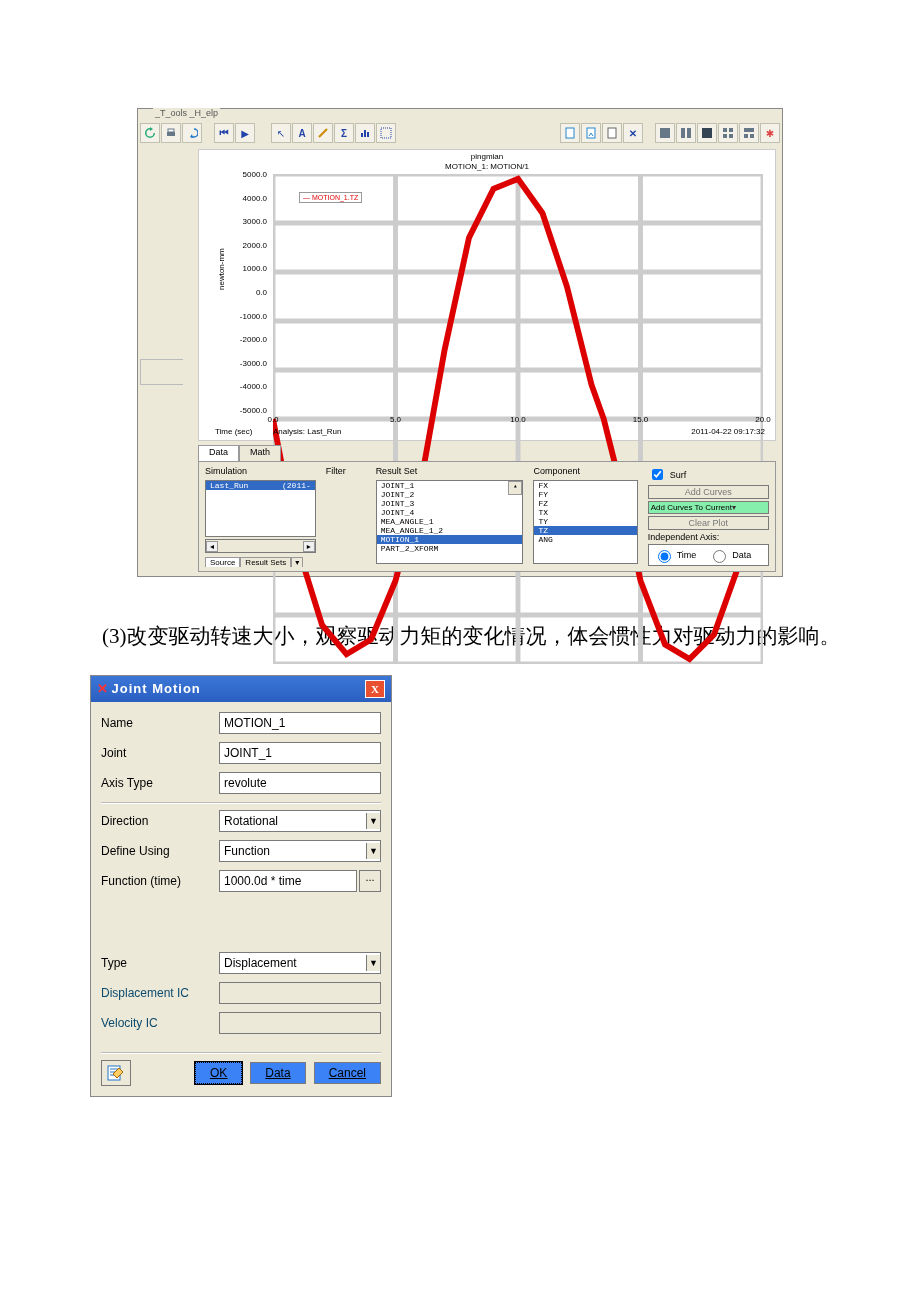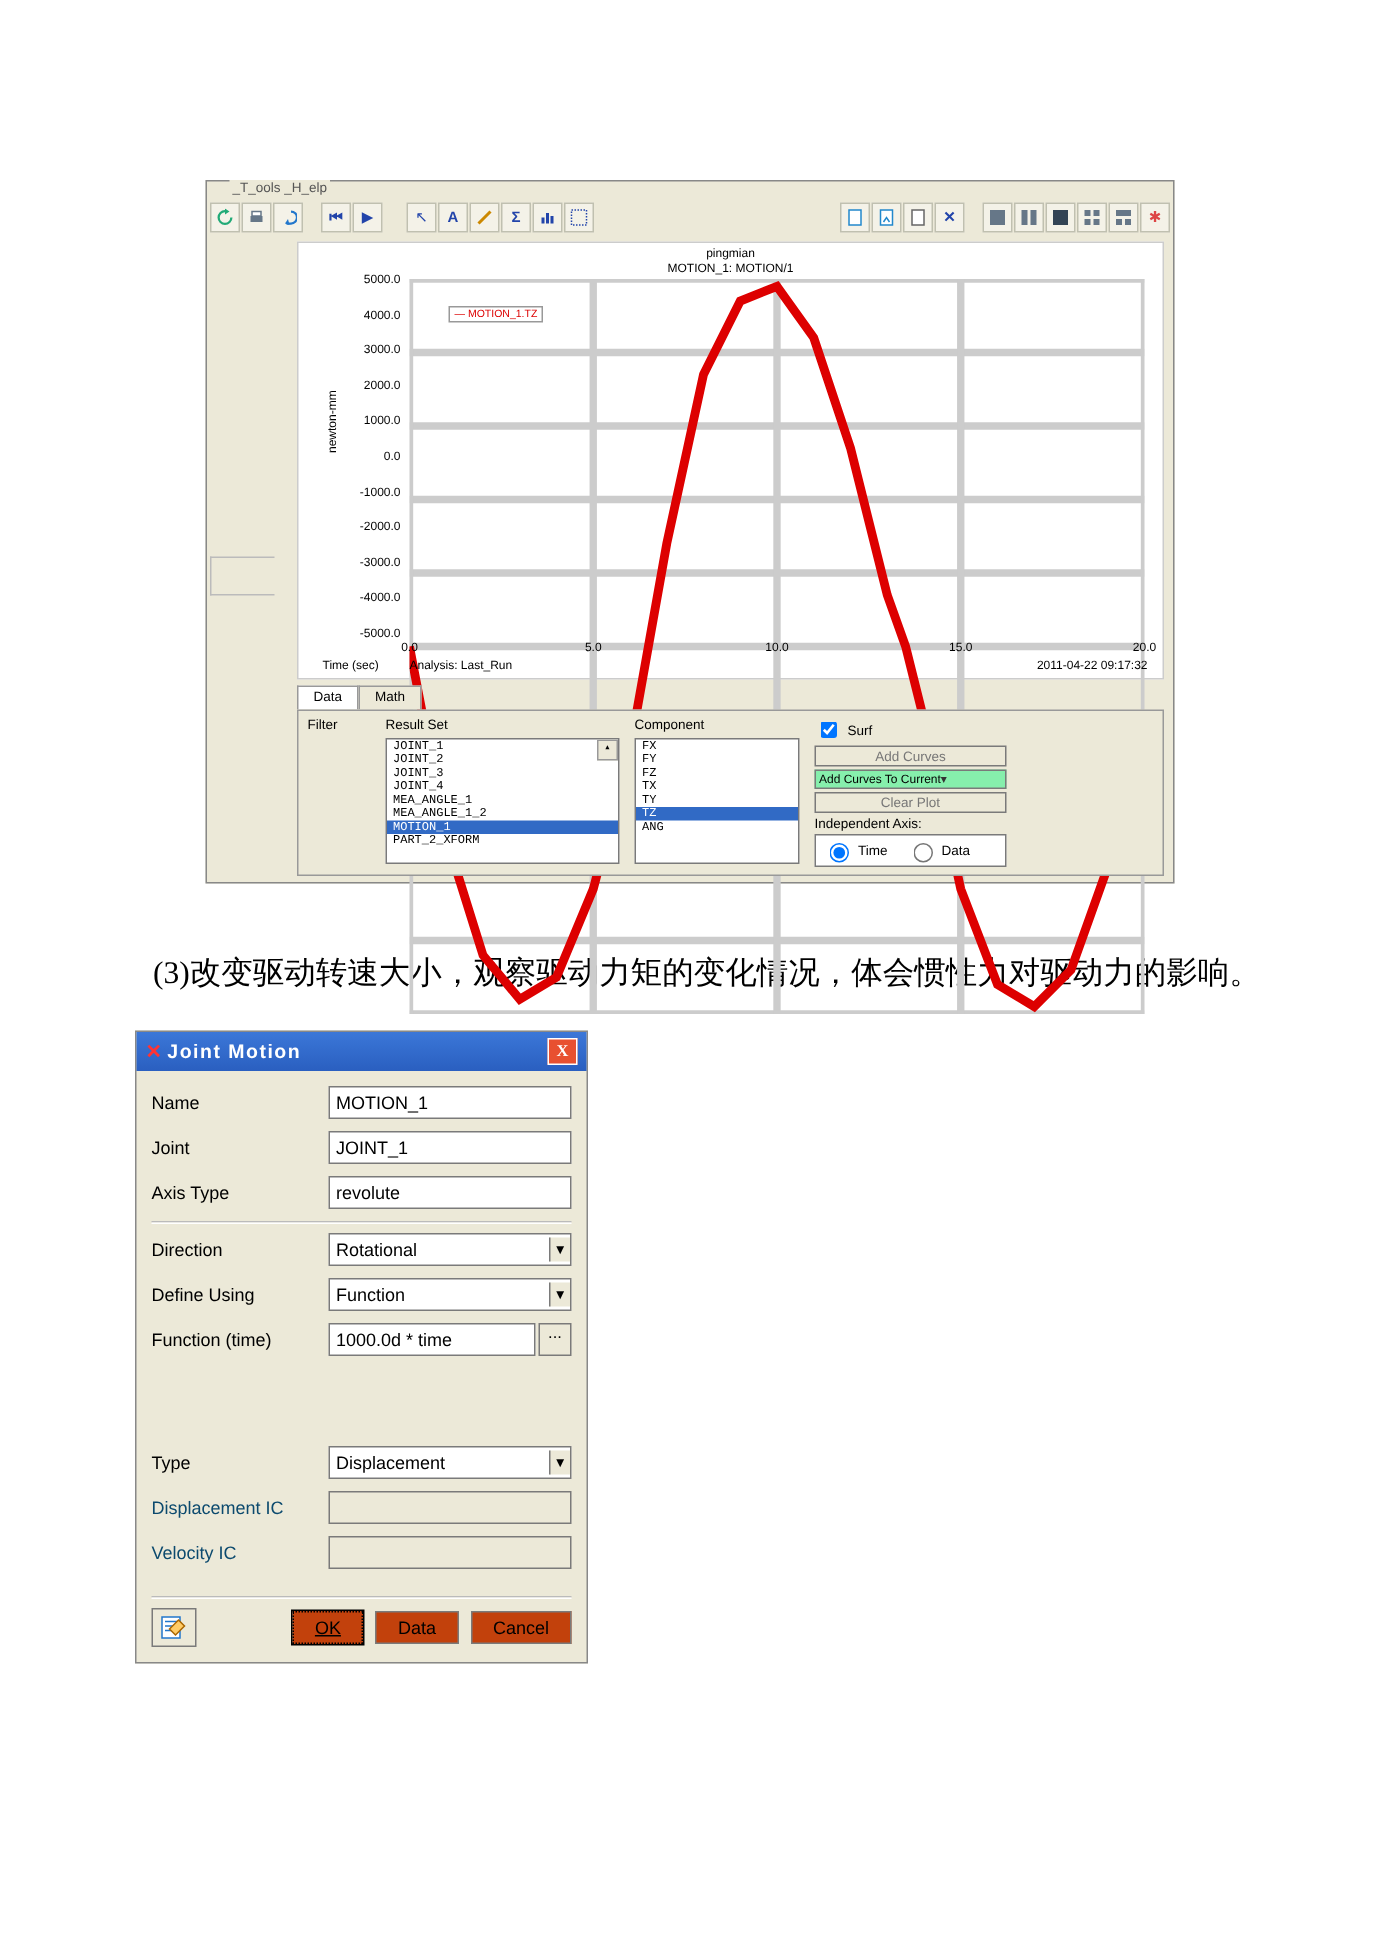--- a/index.html
+++ b/index.html
@@ -1,16 +1,16 @@
 <!DOCTYPE html>
 <html><head>
 <meta charset="utf-8">
 <style>
   body{margin:0;font-family:"SimSun",serif;background:#fff;color:#000;font-size:16px}
-  .page{width:920px;margin:16px auto;padding:100px 60px 60px 60px;box-sizing:border-box}
+  .page{width:920px;margin:4px auto;padding:100px 60px 60px 60px;box-sizing:border-box}
   .fig,.fig2{border:1px solid #888}
   .fig{width:644px;height:467px;margin:4px auto 40px auto;background:#ece9d8;position:relative;font-family:Tahoma,sans-serif;font-size:9px;color:#000}
   .menufrag{position:absolute;left:15px;top:-1px;font-size:9px;color:#555;background:#ece9d8;padding:0 2px}
   .tbar{position:absolute;left:2px;top:12px;right:2px;height:24px;display:flex;align-items:center;gap:1px}
   .tbtn{width:18px;height:18px;border:1px solid #c0c0b0;background:#f4f2e8;display:flex;align-items:center;justify-content:center;font-size:10px}
   .tbtn svg{width:12px;height:12px}
   .spacer{flex:1}
   .plotwrap{position:absolute;left:60px;top:40px;right:6px;height:290px;background:#fff;border:1px solid #ccc}
   .ptitle{text-align:center;font-size:8px;line-height:10px;padding-top:2px}
   .chart{position:absolute;left:74px;top:24px;right:12px;bottom:30px}
@@ -52,21 +52,21 @@
   .frow{display:flex;align-items:center;margin-bottom:8px}
   .flab{width:118px;font-size:12px}
   .flab.dis{color:#0c4a6e}
   .fin{flex:1;background:#fff;border:1px solid #7a7a7a;padding:2px 4px;font-size:12px;height:16px;display:flex;align-items:center;justify-content:space-between}
   .fin.dd2::after{content:"▼";font-size:9px;color:#000;background:#ece9d8;border-left:1px solid #7a7a7a;padding:0 2px;margin:-2px -4px -2px 4px;height:16px;display:flex;align-items:center}
   .fin.dis{background:#ece9d8}
   .dotbtn{width:20px;height:20px;border:1px solid #7a7a7a;background:#ece9d8;margin-left:2px;text-align:center;font-size:11px}
   .hr{border-top:1px solid #bbb;border-bottom:1px solid #fff;margin:6px 0}
   .actions{display:flex;align-items:center;gap:8px;padding:6px 10px 10px 10px}
   .iconbtn{width:28px;height:24px;border:1px solid #7a7a7a;background:#ece9d8;display:flex;align-items:center;justify-content:center}
-  .wbtn{border:1px solid #7a7a7a;background:#c2410c;padding:3px 14px;font-size:12px;text-decoration-color:#000}
+  .wbtn{border:1px solid #7a7a7a;background:#3b82f6;padding:3px 14px;font-size:12px;text-decoration:underline;text-decoration-color:#000}
   .wbtn.def{border:1px dotted #000;outline:1px solid #000}
 </style>
 </head>
 <body>
 
 <div class="page">
 
   <div class="fig">
     <div class="menufrag">_T_ools  _H_elp</div>
 
@@ -221,20 +221,35 @@
       <div class="alab">Analysis: Last_Run</div>
       <div class="tstamp">2011-04-22 09:17:32</div>
     </div>
 
     <div class="tabs">
       <div class="tab sel">Data</div>
       <div class="tab">Math</div>
     </div>
 
     <div class="panel">
+      <div class="col" style="width:112px">
+        <div class="colh">Simulation</div>
+        <div class="listbox" style="height:56px">
+          <div class="row sel"><span>Last_Run</span>&nbsp;&nbsp;&nbsp;&nbsp;&nbsp;&nbsp;&nbsp;<span>(2011-</span></div>
+        </div>
+        <div class="hscroll">
+            <span>◂</span>
+            <span>▸</span>
+          </div>
+        <div class="srcrow">
+          <div class="tab2 sel">Source</div>
+          <div class="tab2">Result Sets</div>
+          <div class="tab2" style="padding:0 3px">▾</div>
+        </div>
+      </div>
       <div class="col" style="width:42px">
         <div class="colh">Filter</div>
       </div>
       <div class="col" style="width:156px">
         <div class="colh">Result Set</div>
         <div class="listbox" id="reslist" style="height:82px;position:relative">
           <div style="position:absolute;right:0;top:0;width:12px;height:12px;background:#ece9d8;border:1px solid #999;font-size:7px;text-align:center">▴</div>
         <div class="row">JOINT_1</div>
             <div class="row">JOINT_2</div>
             <div class="row">JOINT_3</div>

